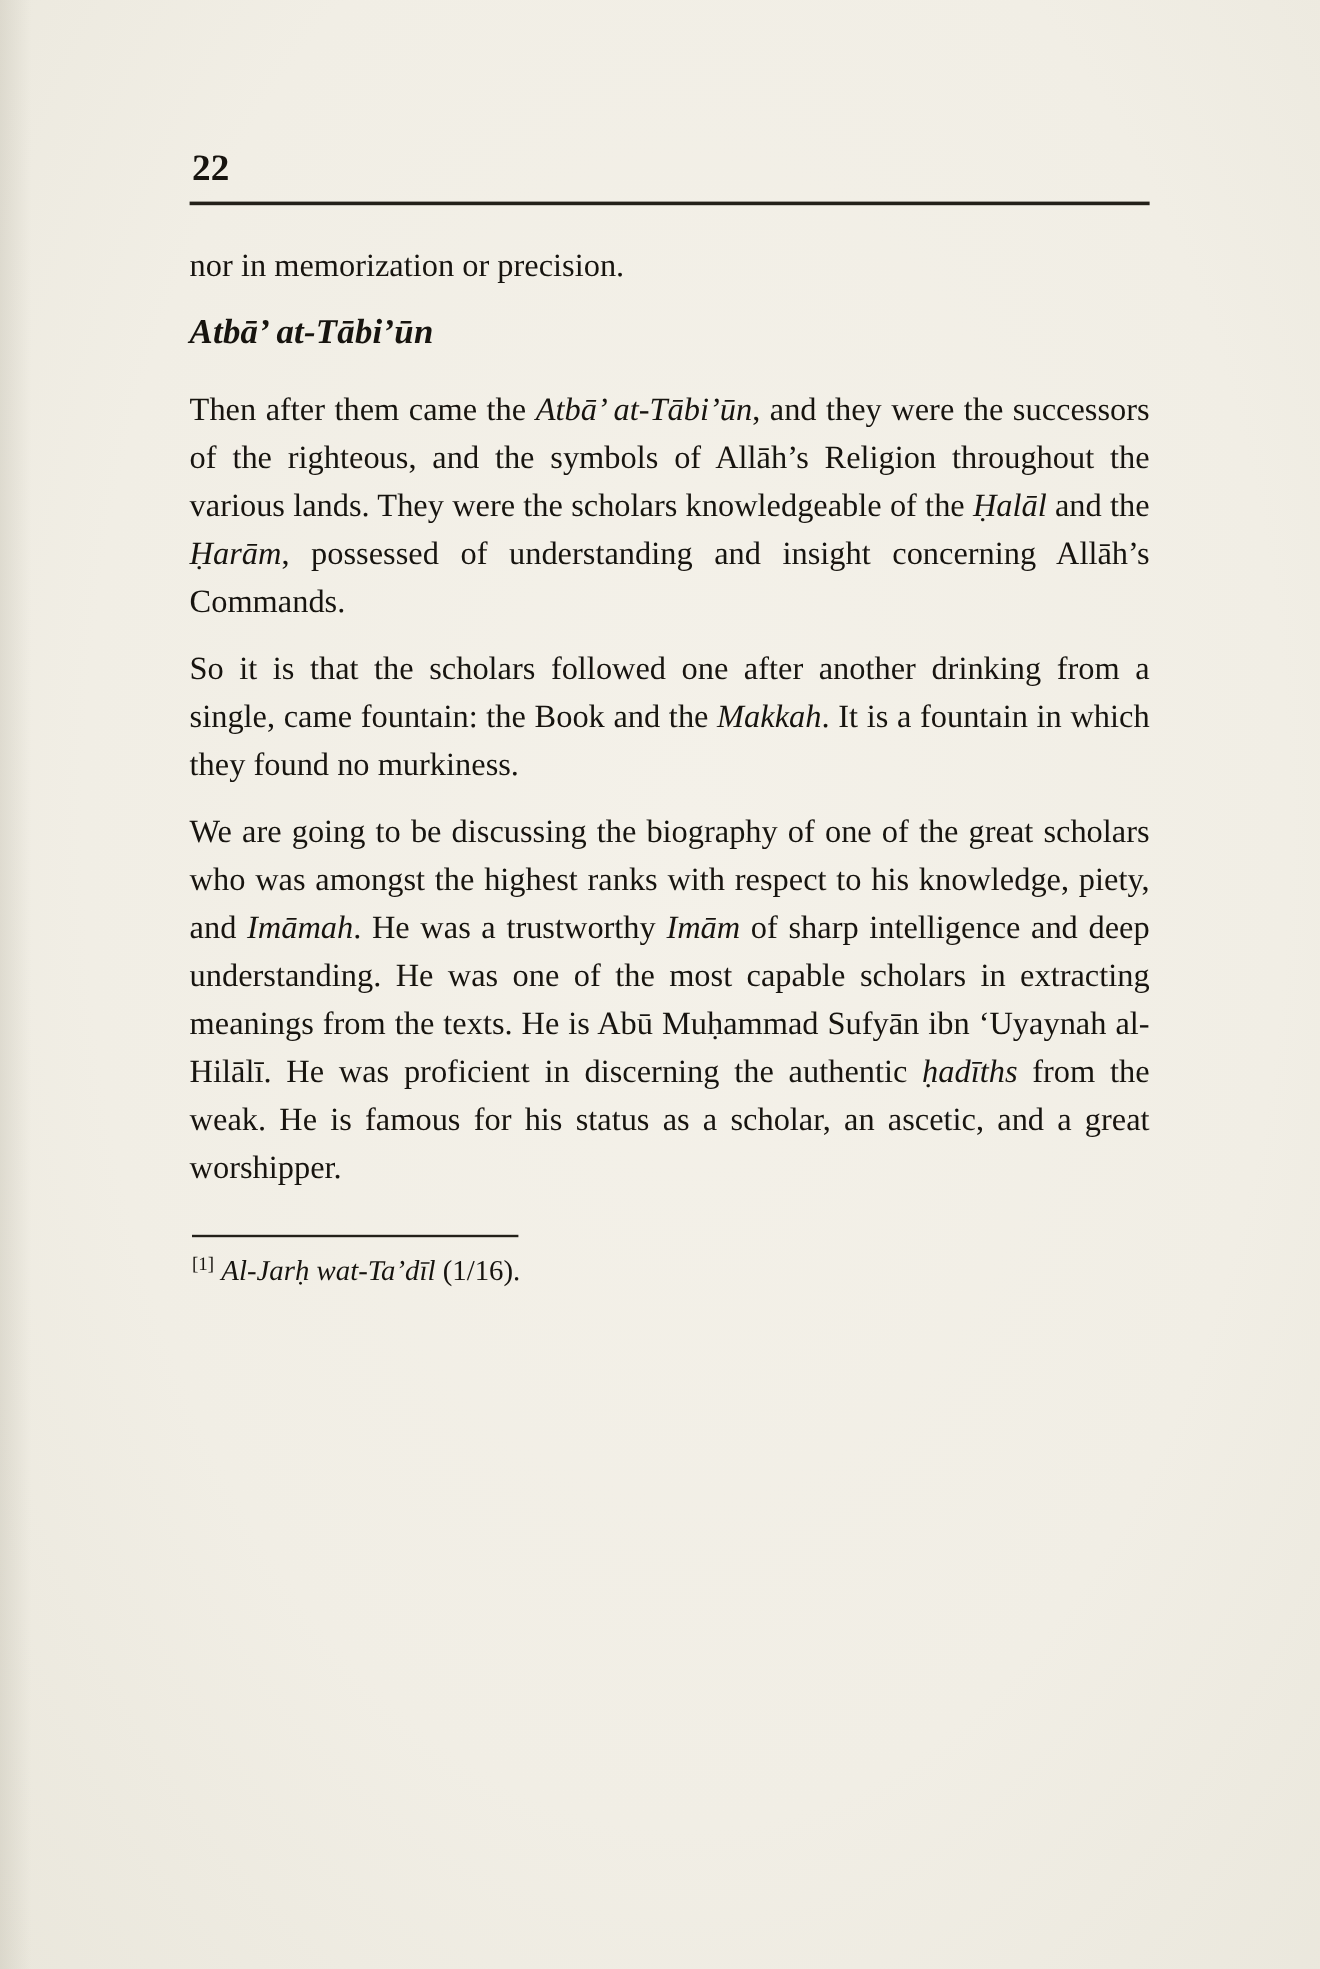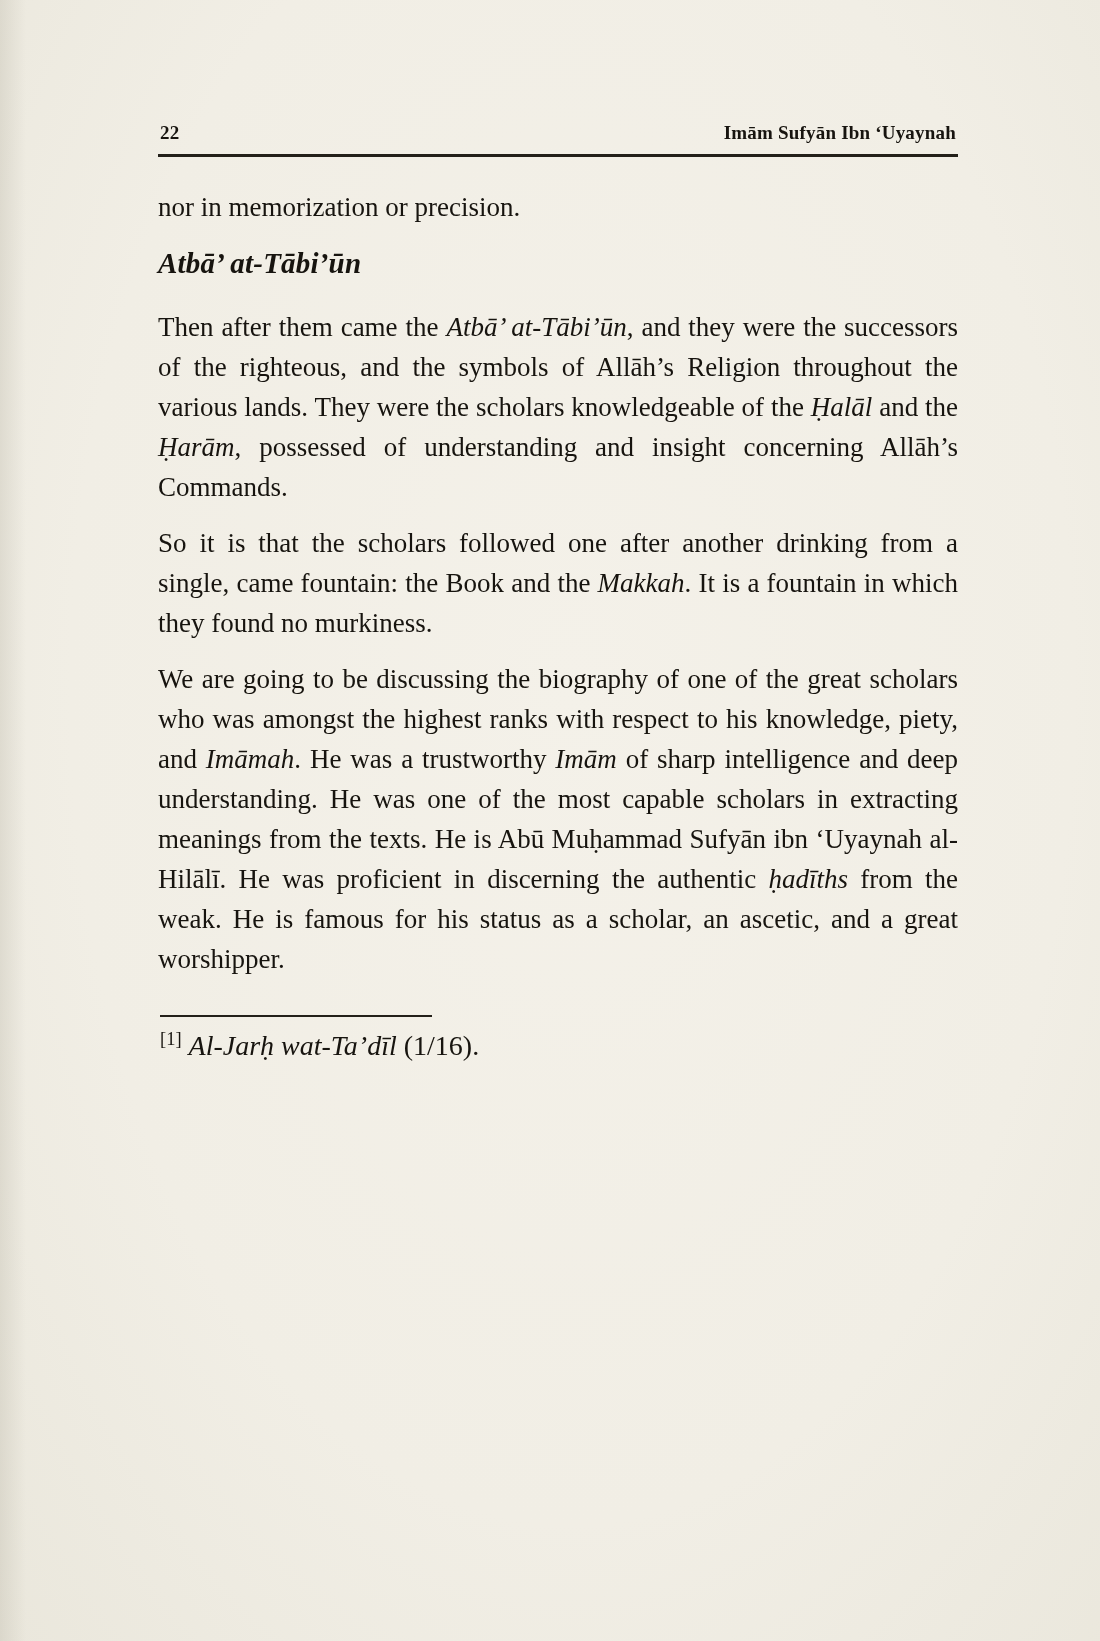--- a/index.html
+++ b/index.html
@@ -16,21 +16,21 @@
       linear-gradient(90deg, rgba(190,186,172,.35) 0px, rgba(190,186,172,0) 26px),
       radial-gradient(ellipse at 52% 42%, #f4f1e9 0%, #f1eee5 62%, #eae7dc 100%);
     color: #17140f;
     padding: 122px 142px 0 158px;
     overflow: hidden;
   }
   .header {
     display: flex;
     justify-content: space-between;
     align-items: baseline;
-    font-size: 19px;
+    font-size: 31px;
     font-weight: bold;
     letter-spacing: .2px;
     padding: 0 2px 10px 2px;
   }
   .header-rule {
     height: 0;
     border-top: 3px solid #232019;
     margin-bottom: 30px;
   }
   .body-text {
@@ -53,35 +53,34 @@
     vertical-align: super;
     line-height: 0;
   }
   .footnote-rule {
     width: 272px;
     height: 0;
     border-top: 2.5px solid #232019;
     margin: 36px 0 12px 2px;
   }
   .footnote {
-    font-size: 28px;
+    font-size: 24px;
     line-height: 34px;
     text-align: left;
     padding-left: 2px;
   }
   .footnote .sup { font-size: 0.66em; }
 </style>
 </head>
 <body>
 
 <div class="page">
 
   <div class="header">
     <span class="page-num">22</span>
-    <span class="book-title">Imām Sufyān Ibn ‘Uyaynah</span>
   </div>
 
   <div class="header-rule"></div>
 
   <div class="body-text">
 
     <p class="para"><span>nor in memorization or precision.</span></p>
 
     <h2 class="heading">Atbā’ at-Tābi’ūn</h2>
 

